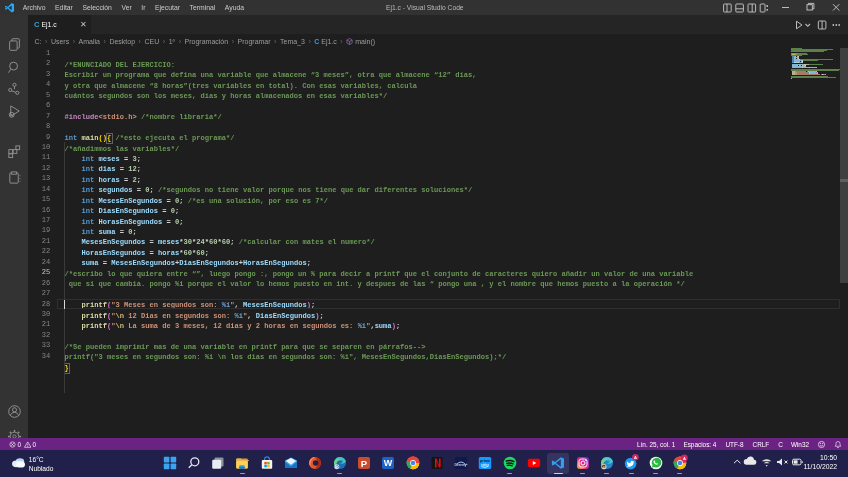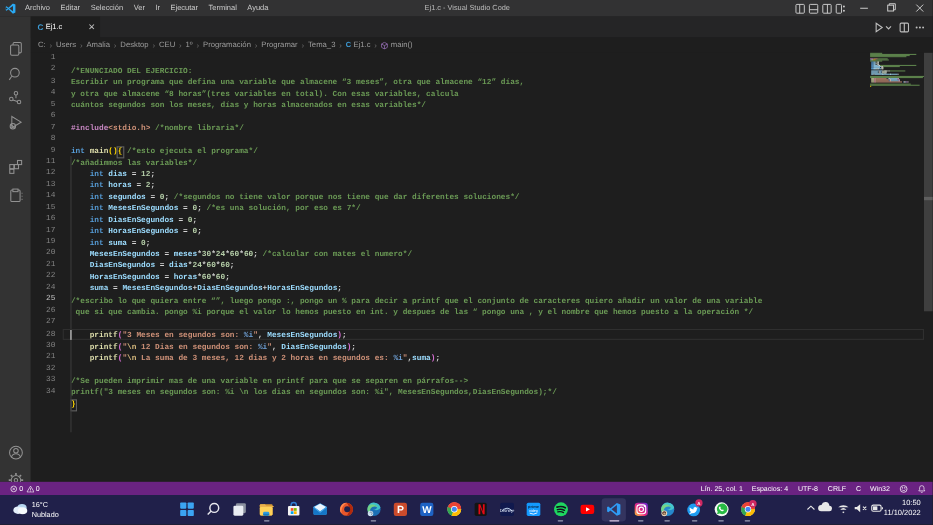--- a/index.html
+++ b/index.html
@@ -178,29 +178,29 @@
 <div id="editor">
 <div class="ln"><b class="g">1</b><span class="cd"><i class="c">/*ENUNCIADO DEL EJERCICIO:</i></span></div>
 <div class="ln"><b class="g">2</b><span class="cd"><i class="c">Escribir un programa que defina una variable que almacene “3 meses”, otra que almacene “12” días,</i></span></div>
 <div class="ln"><b class="g">3</b><span class="cd"><i class="c">y otra que almacene “8 horas”(tres variables en total). Con esas variables, calcula</i></span></div>
 <div class="ln"><b class="g">4</b><span class="cd"><i class="c">cuántos segundos son los meses, días y horas almacenados en esas variables*/</i></span></div>
 <div class="ln"><b class="g">5</b><span class="cd"></span></div>
 <div class="ln"><b class="g">6</b><span class="cd"><i class="p">#include</i><i class="s">&lt;stdio.h&gt;</i><i class="o"> </i><i class="c">/*nombre libraria*/</i></span></div>
 <div class="ln"><b class="g">7</b><span class="cd"></span></div>
 <div class="ln"><b class="g">8</b><span class="cd"><i class="k">int</i><i class="o"> </i><i class="f">main</i><i class="b1">()</i><i class="bm">{</i><i class="o"> </i><i class="c">/*esto ejecuta el programa*/</i></span></div>
 <div class="ln"><b class="g">9</b><span class="cd"><i class="c">/*añadimmos las variables*/</i></span></div>
+<div class="ln"><b class="g">10</b><span class="cd"><i class="o">    </i><i class="k">int</i><i class="o"> </i><i class="v">meses</i><i class="o"> = </i><i class="n">3</i><i class="o">;</i></span></div>
 <div class="ln"><b class="g">11</b><span class="cd"><i class="o">    </i><i class="k">int</i><i class="o"> </i><i class="v">dias</i><i class="o"> = </i><i class="n">12</i><i class="o">;</i></span></div>
 <div class="ln"><b class="g">12</b><span class="cd"><i class="o">    </i><i class="k">int</i><i class="o"> </i><i class="v">horas</i><i class="o"> = </i><i class="n">2</i><i class="o">;</i></span></div>
 <div class="ln"><b class="g">13</b><span class="cd"><i class="o">    </i><i class="k">int</i><i class="o"> </i><i class="v">segundos</i><i class="o"> = </i><i class="n">0</i><i class="o">; </i><i class="c">/*segundos no tiene valor porque nos tiene que dar diferentes soluciones*/</i></span></div>
 <div class="ln"><b class="g">14</b><span class="cd"><i class="o">    </i><i class="k">int</i><i class="o"> </i><i class="v">MesesEnSegundos</i><i class="o"> = </i><i class="n">0</i><i class="o">; </i><i class="c">/*es una solución, por eso es 7*/</i></span></div>
 <div class="ln"><b class="g">15</b><span class="cd"><i class="o">    </i><i class="k">int</i><i class="o"> </i><i class="v">DiasEnSegundos</i><i class="o"> = </i><i class="n">0</i><i class="o">;</i></span></div>
 <div class="ln"><b class="g">16</b><span class="cd"><i class="o">    </i><i class="k">int</i><i class="o"> </i><i class="v">HorasEnSegundos</i><i class="o"> = </i><i class="n">0</i><i class="o">;</i></span></div>
 <div class="ln"><b class="g">17</b><span class="cd"><i class="o">    </i><i class="k">int</i><i class="o"> </i><i class="v">suma</i><i class="o"> = </i><i class="n">0</i><i class="o">;</i></span></div>
 <div class="ln"><b class="g">19</b><span class="cd"><i class="o">    </i><i class="v">MesesEnSegundos</i><i class="o"> = </i><i class="v">meses</i><i class="o">*</i><i class="n">30</i><i class="o">*</i><i class="n">24</i><i class="o">*</i><i class="n">60</i><i class="o">*</i><i class="n">60</i><i class="o">; </i><i class="c">/*calcular con mates el numero*/</i></span></div>
-<div class="ln"><b class="g">20</b><span class="cd"><i class="o">    </i><i class="v">DiasEnSegundos</i><i class="o"> = </i><i class="v">dias</i><i class="o">*</i><i class="n">24</i><i class="o">*</i><i class="n">60</i><i class="o">*</i><i class="n">60</i><i class="o">;</i></span></div>
 <div class="ln"><b class="g">21</b><span class="cd"><i class="o">    </i><i class="v">HorasEnSegundos</i><i class="o"> = </i><i class="v">horas</i><i class="o">*</i><i class="n">60</i><i class="o">*</i><i class="n">60</i><i class="o">;</i></span></div>
 <div class="ln"><b class="g">22</b><span class="cd"><i class="o">    </i><i class="v">suma</i><i class="o"> = </i><i class="v">MesesEnSegundos</i><i class="o">+</i><i class="v">DiasEnSegundos</i><i class="o">+</i><i class="v">HorasEnSegundos</i><i class="o">;</i></span></div>
 <div class="ln"><b class="g">24</b><span class="cd"><i class="c">/*escribo lo que quiera entre “”, luego pongo :, pongo un % para decir a printf que el conjunto de caracteres quiero añadir un valor de una variable</i></span></div>
 <div class="ln"><b class="g cur">25</b><span class="cd"><i class="c"> que si que cambia. pongo %i porque el valor lo hemos puesto en int. y despues de las “ pongo una , y el nombre que hemos puesto a la operación */</i></span></div>
 <div class="ln"><b class="g">26</b><span class="cd"></span></div>
 <div class="ln"><b class="g">27</b><span class="cd"><i class="o">    </i><i class="f">printf</i><i class="b2">(</i><i class="s">"3 Meses en segundos son: </i><i class="m">%i</i><i class="s">"</i><i class="o">, </i><i class="v">MesesEnSegundos</i><i class="b2">)</i><i class="o">;</i></span></div>
 <div class="ln"><b class="g">28</b><span class="cd"><i class="o">    </i><i class="f">printf</i><i class="b2">(</i><i class="s">"</i><i class="e">\n</i><i class="s"> 12 Dias en segundos son: </i><i class="m">%i</i><i class="s">"</i><i class="o">, </i><i class="v">DiasEnSegundos</i><i class="b2">)</i><i class="o">;</i></span></div>
 <div class="ln"><b class="g">30</b><span class="cd"><i class="o">    </i><i class="f">printf</i><i class="b2">(</i><i class="s">"</i><i class="e">\n</i><i class="s"> La suma de 3 meses, 12 dias y 2 horas en segundos es: </i><i class="m">%i</i><i class="s">"</i><i class="o">,</i><i class="v">suma</i><i class="b2">)</i><i class="o">;</i></span></div>
 <div class="ln"><b class="g">21</b><span class="cd"></span></div>
 <div class="ln"><b class="g">32</b><span class="cd"><i class="c">/*Se pueden imprimir mas de una variable en printf para que se separen en párrafos--&gt;</i></span></div>

